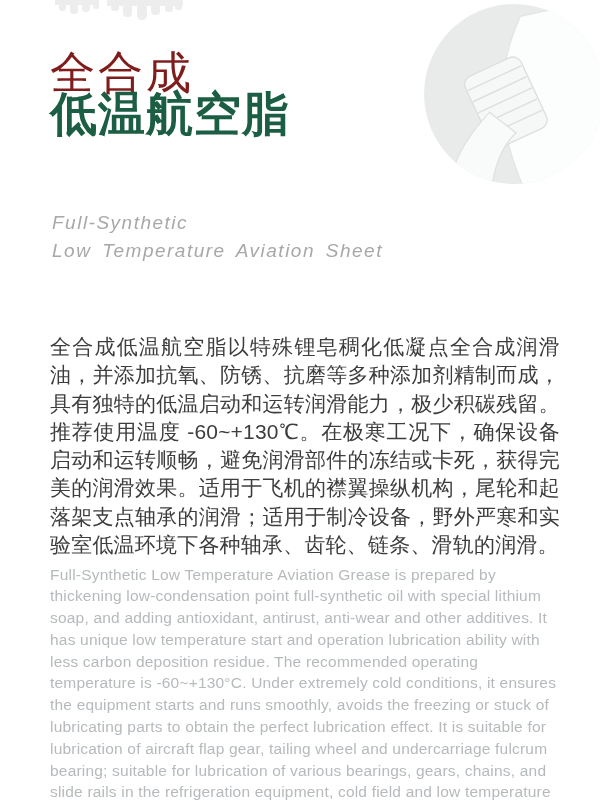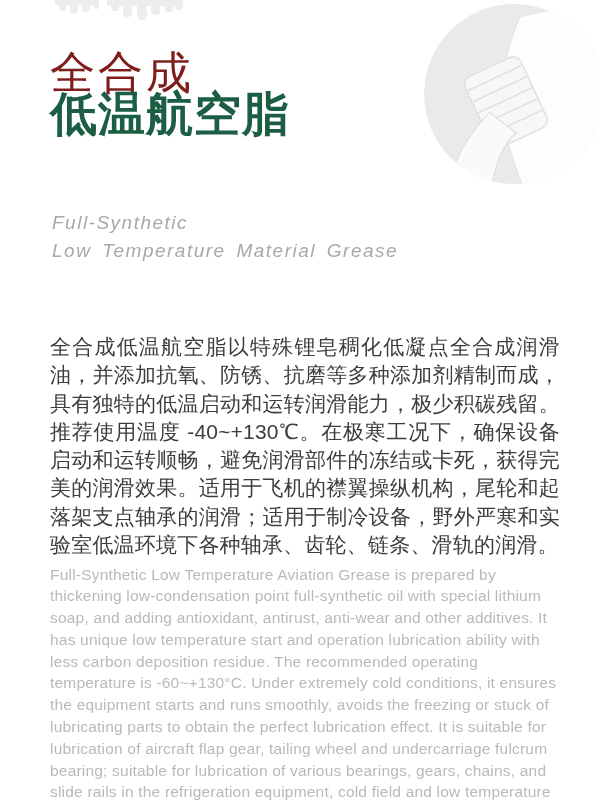--- a/index.html
+++ b/index.html
@@ -104,20 +104,20 @@
 
       <path d="M68,106 C53,122 40,140 33,160 L35,184 C48,191 62,187 71,174 C75,152 83,136 94,126 Z" fill="#f9fafa" stroke="#dfe1e3" stroke-width="1.3"></path>
     </g>
   </svg>
 
   <div id="title-cn-1">全合成</div>
   <div id="title-cn-2">低温航空脂</div>
 
   <div id="subtitle-en">
     <div>Full-Synthetic</div>
-    <div>Low Temperature Material Grease</div>
+    <div>Low Temperature Aviation Sheet</div>
   </div>
 
 
-  <p id="desc-cn">全合成低温航空脂以特殊锂皂稠化低凝点全合成润滑油，并添加抗氧、防锈、抗磨等多种添加剂精制而成，具有独特的低温启动和运转润滑能力，极少积碳残留。推荐使用温度 -40~+130℃。在极寒工况下，确保设备启动和运转顺畅，避免润滑部件的冻结或卡死，获得完美的润滑效果。适用于飞机的襟翼操纵机构，尾轮和起落架支点轴承的润滑；适用于制冷设备，野外严寒和实验室低温环境下各种轴承、齿轮、链条、滑轨的润滑。</p>
+  <p id="desc-cn">全合成低温航空脂以特殊锂皂稠化低凝点全合成润滑油，并添加抗氧、防锈、抗磨等多种添加剂精制而成，具有独特的低温启动和运转润滑能力，极少积碳残留。推荐使用温度 -60~+130℃。在极寒工况下，确保设备启动和运转顺畅，避免润滑部件的冻结或卡死，获得完美的润滑效果。适用于飞机的襟翼操纵机构，尾轮和起落架支点轴承的润滑；适用于制冷设备，野外严寒和实验室低温环境下各种轴承、齿轮、链条、滑轨的润滑。</p>
   <p id="desc-en">Full-Synthetic Low Temperature Aviation Grease is prepared by thickening low-condensation point full-synthetic oil with special lithium soap, and adding antioxidant, antirust, anti-wear and other additives. It has unique low temperature start and operation lubrication ability with less carbon deposition residue. The recommended operating temperature is -60~+130°C. Under extremely cold conditions, it ensures the equipment starts and runs smoothly, avoids the freezing or stuck of lubricating parts to obtain the perfect lubrication effect. It is suitable for lubrication of aircraft flap gear, tailing wheel and undercarriage fulcrum bearing; suitable for lubrication of various bearings, gears, chains, and slide rails in the refrigeration equipment, cold field and low temperature laboratory environment.</p>
 
 </div>
 
 </body></html>

